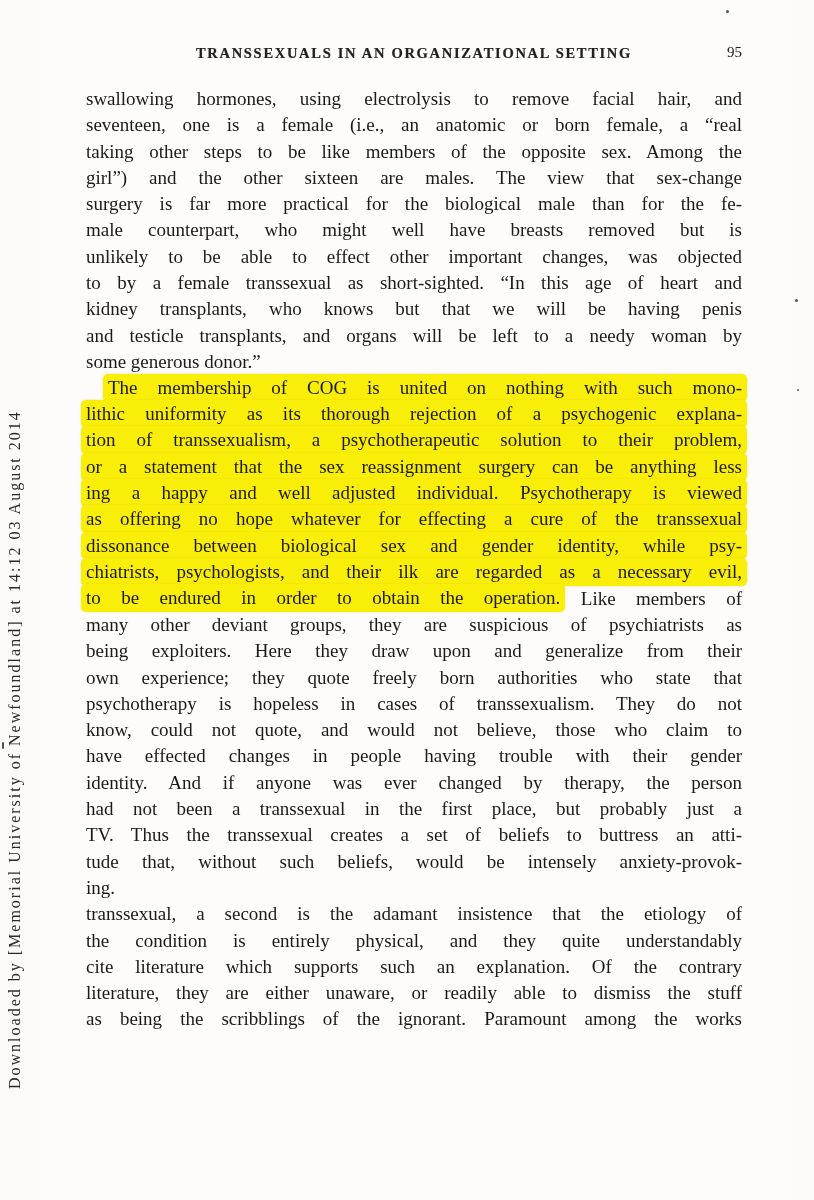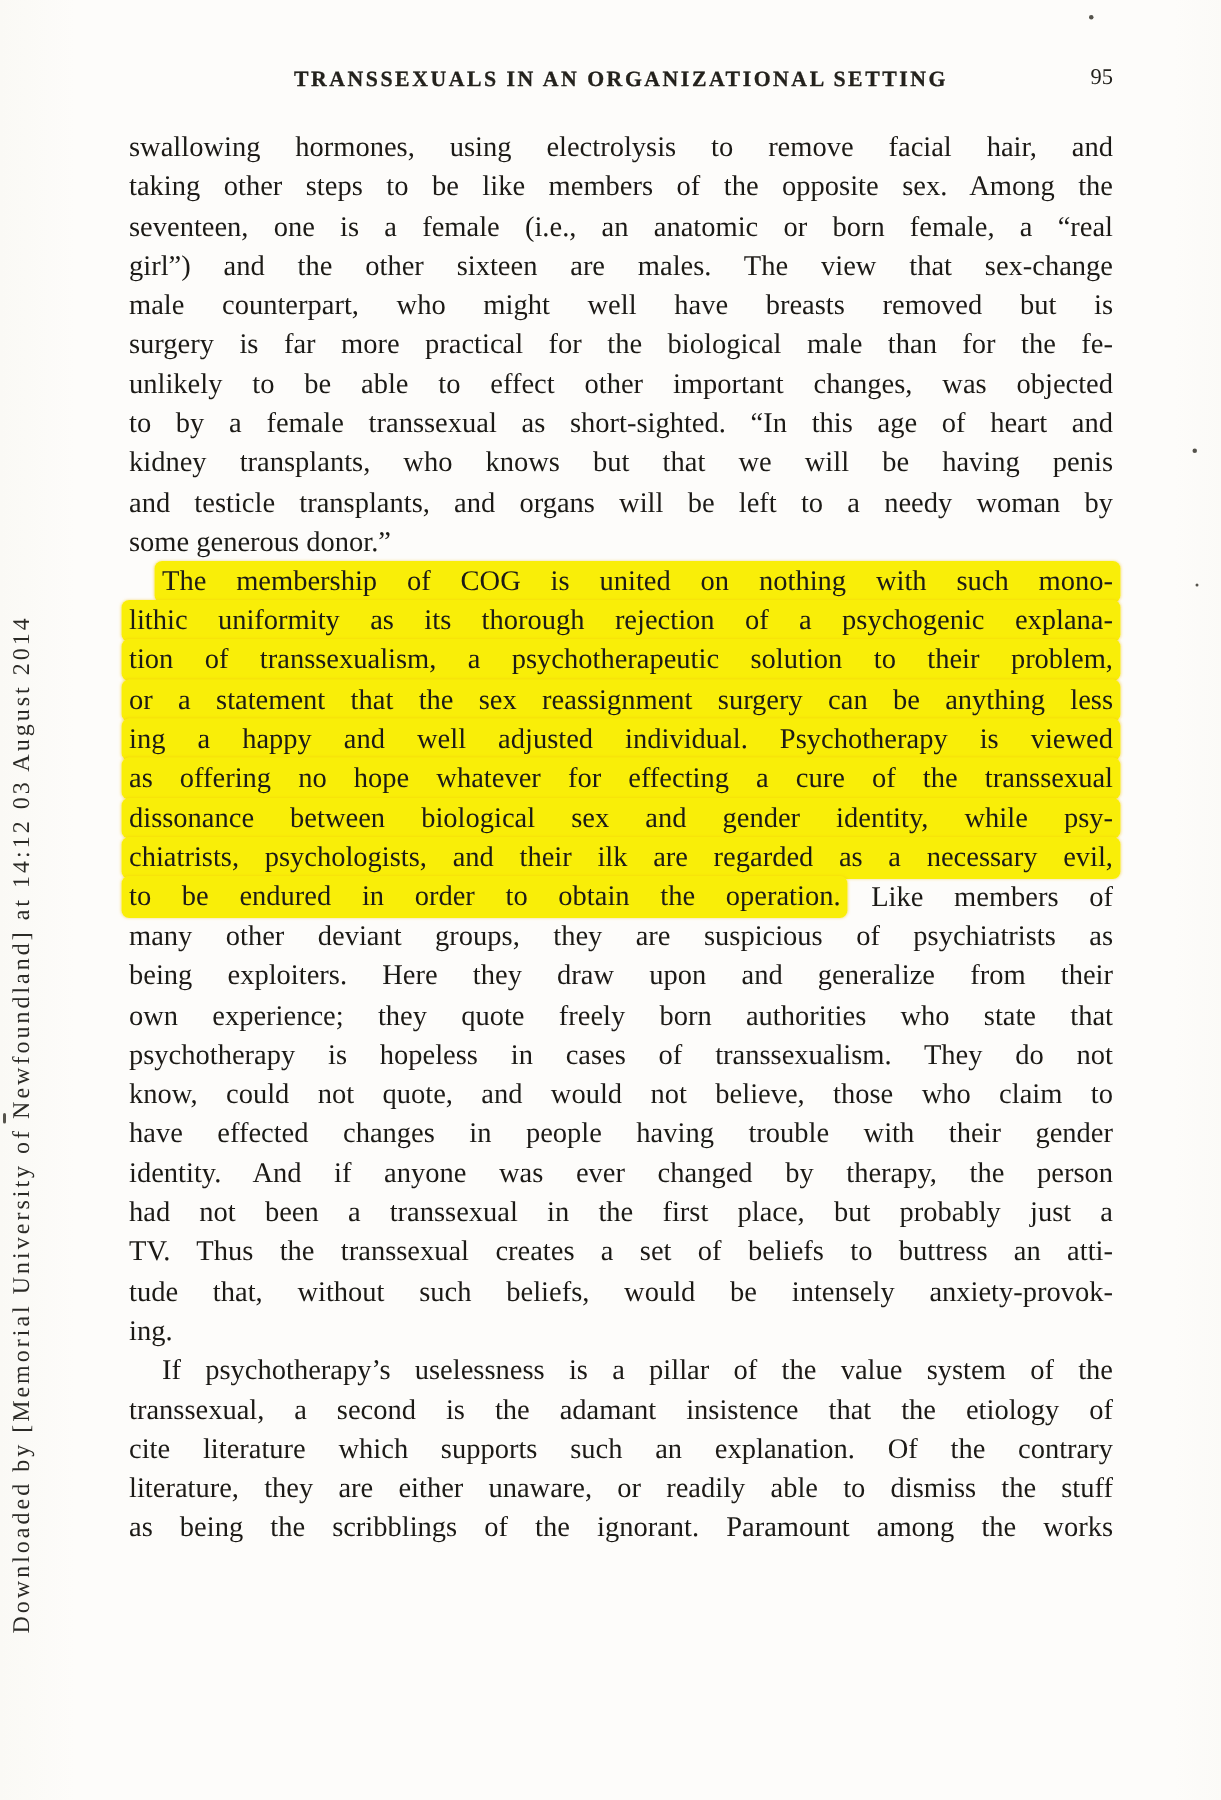--- a/index.html
+++ b/index.html
@@ -44,25 +44,25 @@
 
 <div class="page">
 
   <div class="header">
     <div class="header-title">TRANSSEXUALS IN AN ORGANIZATIONAL SETTING</div>
     <div class="header-number">95</div>
   </div>
 
   <div class="body">
       <div class="line"><span class="seg">swallowing hormones, using electrolysis to remove facial hair, and</span></div>
+      <div class="line"><span class="seg">seventeen, one is a female (i.e., an anatomic or born female, a “real</span></div>
       <div class="line"><span class="seg">taking other steps to be like members of the opposite sex. Among the</span></div>
-      <div class="line"><span class="seg">seventeen, one is a female (i.e., an anatomic or born female, a “real</span></div>
       <div class="line"><span class="seg">girl”) and the other sixteen are males. The view that sex-change</span></div>
+      <div class="line"><span class="seg">surgery is far more practical for the biological male than for the fe-</span></div>
       <div class="line"><span class="seg">male counterpart, who might well have breasts removed but is</span></div>
-      <div class="line"><span class="seg">surgery is far more practical for the biological male than for the fe-</span></div>
       <div class="line"><span class="seg">unlikely to be able to effect other important changes, was objected</span></div>
       <div class="line"><span class="seg">to by a female transsexual as short-sighted. “In this age of heart and</span></div>
       <div class="line"><span class="seg">kidney transplants, who knows but that we will be having penis</span></div>
       <div class="line"><span class="seg">and testicle transplants, and organs will be left to a needy woman by</span></div>
       <div class="line parlast"><span class="seg">some generous donor.”</span></div>
       <div class="line indent"><span class="seg hl">The membership of COG is united on nothing with such mono-</span></div>
       <div class="line"><span class="seg hl">lithic uniformity as its thorough rejection of a psychogenic explana-</span></div>
       <div class="line"><span class="seg hl">tion of transsexualism, a psychotherapeutic solution to their problem,</span></div>
       <div class="line"><span class="seg hl">or a statement that the sex reassignment surgery can be anything less</span></div>
       <div class="line"><span class="seg hl">ing a happy and well adjusted individual. Psychotherapy is viewed</span></div>
@@ -74,22 +74,22 @@
       <div class="line"><span class="seg">being exploiters. Here they draw upon and generalize from their</span></div>
       <div class="line"><span class="seg">own experience; they quote freely born authorities who state that</span></div>
       <div class="line"><span class="seg">psychotherapy is hopeless in cases of transsexualism. They do not</span></div>
       <div class="line"><span class="seg">know, could not quote, and would not believe, those who claim to</span></div>
       <div class="line"><span class="seg">have effected changes in people having trouble with their gender</span></div>
       <div class="line"><span class="seg">identity. And if anyone was ever changed by therapy, the person</span></div>
       <div class="line"><span class="seg">had not been a transsexual in the first place, but probably just a</span></div>
       <div class="line"><span class="seg">TV. Thus the transsexual creates a set of beliefs to buttress an atti-</span></div>
       <div class="line"><span class="seg">tude that, without such beliefs, would be intensely anxiety-provok-</span></div>
       <div class="line parlast"><span class="seg">ing.</span></div>
-      <div class="line indent"><span class="seg">If psychotherapy’s uselessness is a pillar of the value system of the</span></div>
       <div class="line"><span class="seg">transsexual, a second is the adamant insistence that the etiology of</span></div>
+      <div class="line"><span class="seg">the condition is entirely physical, and they quite understandably</span></div>
       <div class="line"><span class="seg">cite literature which supports such an explanation. Of the contrary</span></div>
       <div class="line"><span class="seg">literature, they are either unaware, or readily able to dismiss the stuff</span></div>
       <div class="line"><span class="seg">as being the scribblings of the ignorant. Paramount among the works</span></div>
     </div>
 
   <div class="watermark-anchor">
     <div class="watermark">Downloaded by [Memorial University of Newfoundland] at 14:12 03 August 2014</div>
   </div>
 
   <div class="speck s1"></div>

